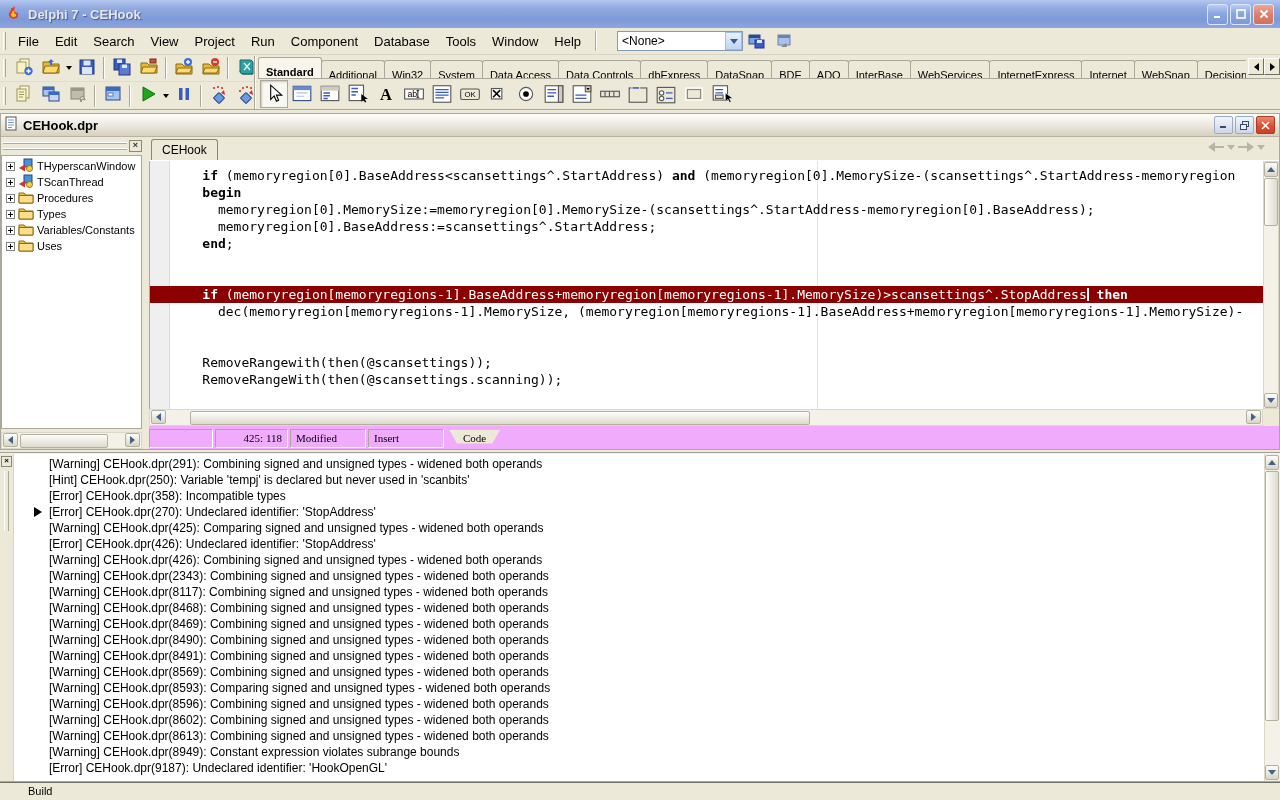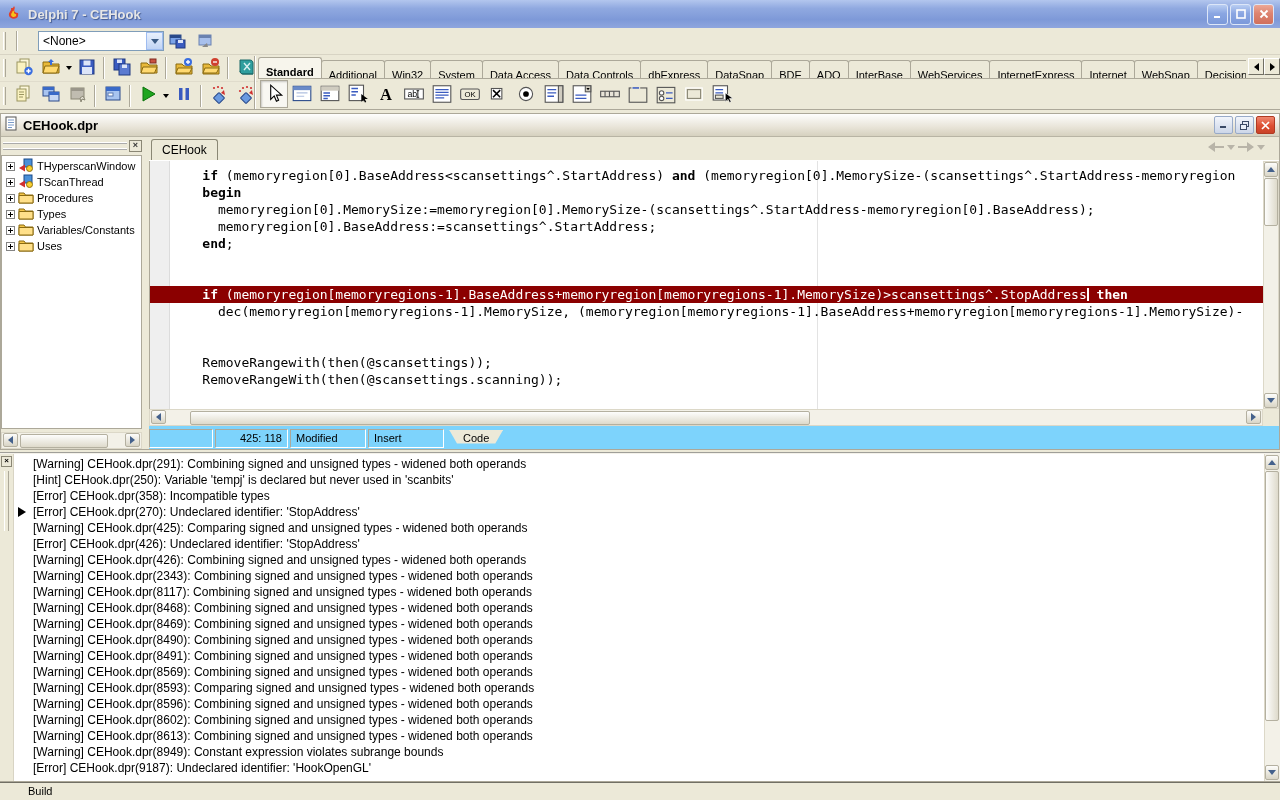--- a/index.html
+++ b/index.html
@@ -113,42 +113,42 @@
     border:1px solid #b4b0a0; border-radius:2px; display:flex; align-items:center; justify-content:center; }
   .hs-thumb { position:absolute; top:0; height:14px; background:linear-gradient(180deg,#fdfdfc,#dedacb);
     border:1px solid #b4b0a0; border-radius:2px; }
   .arr { width:0; height:0; }
   .arr.up { border-left:4px solid transparent; border-right:4px solid transparent; border-bottom:5px solid #44618c; }
   .arr.down { border-left:4px solid transparent; border-right:4px solid transparent; border-top:5px solid #44618c; }
   .arr.left { border-top:4px solid transparent; border-bottom:4px solid transparent; border-right:5px solid #44618c; }
   .arr.right { border-top:4px solid transparent; border-bottom:4px solid transparent; border-left:5px solid #44618c; }
 
   
-  .statusbar { position:absolute; left:0; right:0; bottom:0; height:23px; background:#7dd3fc;
-    display:flex; align-items:center; padding-top:1px; }
+  .statusbar { position:absolute; left:0; right:0; bottom:0; height:23px; background:#f0abfc;
+    display:flex; align-items:center; padding-top:1px;font-family:Liberation Serif, serif; }
   .st-cell { height:19px; border:1px solid #fff; border-top-color:#aca899; border-left-color:#aca899;
     margin-right:2px; font-size:11px; display:flex; align-items:center; padding:0 5px; }
   .st-cell.c0 { width:64px; }
   .st-cell.c1 { width:73px; justify-content:flex-end; }
   .st-cell.c2 { width:76px; }
   .st-cell.c3 { width:76px; }
   .bottom-tab { position:relative; margin-left:3px; height:17px; }
   .bottom-tab .bt-shape { display:block; padding:1px 14px 0; font-size:11px; background:#ece9d8;
     clip-path:polygon(0 0,100% 0,calc(100% - 8px) 100%,8px 100%); border-top:1px solid #ece9d8; }
   .bottom-tab .bt-border { position:absolute; inset:-1px; background:#716f64;
     clip-path:polygon(0 0,100% 0,calc(100% - 8px) 100%,8px 100%); z-index:-1; }
 
   
   .messages { position:absolute; left:0; top:452px; width:1280px; height:330px; background:#fff;
     border-top:2px groove #f4f2ea; border-bottom:1px solid #aca899; }
   .msg-gutter { position:absolute; left:0; top:0; width:14px; bottom:0; background:#ece9d8; border-right:1px solid #d8d4c4; }
   .msg-close { width:11px; height:11px; margin:2px 1px; border:1px solid #8a8775; background:#ece9d8;
     font-size:8px; line-height:8px; text-align:center; font-weight:bold; }
   .msg-grip { width:5px; height:60px; margin:4px auto; border-left:1px solid #fff; border-right:1px solid #aca899; }
-  .msg-list { position:absolute; left:15px; top:2px; right:17px; bottom:0; overflow:hidden; }
+  .msg-list { position:absolute; left:15px; top:2px; right:17px; bottom:0; overflow:hidden;padding-left:16px; }
   .msg-row { position:relative; height:16px; line-height:16px; padding-left:18px; font-size:12px; white-space:nowrap; }
   .msg-marker { position:absolute; left:3px; top:3px; width:0; height:0;
     border-top:5px solid transparent; border-bottom:5px solid transparent; border-left:8px solid #000; }
   .msg-vscroll { position:absolute; top:0; right:0; bottom:0; width:16px; background:#f3f1e8; border-left:1px solid #dcd8c8; }
 
   
   .buildbar { position:absolute; left:0; top:782px; width:1280px; height:18px; background:#ece9d8;
     border-top:1px solid #716f64; display:flex; }
   .buildbar .bottom-tab { margin-left:14px; margin-top:0; height:15px; }
 </style>
@@ -179,20 +179,33 @@
       <div class="wbtn close">
           <svg width="10" height="10" viewBox="0 0 10 10">
             <path d="M1.5 1.5l7 7M8.5 1.5l-7 7" stroke="#fff" stroke-width="1.8"></path>
           </svg>
         </div>
     </div>
   </div>
 
   <div class="menubar">
     <div class="grip-v"></div>
+    <div id="menu-items" style="display:flex;">
+        <div class="menu-item">File</div>
+        <div class="menu-item">Edit</div>
+        <div class="menu-item">Search</div>
+        <div class="menu-item">View</div>
+        <div class="menu-item">Project</div>
+        <div class="menu-item">Run</div>
+        <div class="menu-item">Component</div>
+        <div class="menu-item">Database</div>
+        <div class="menu-item">Tools</div>
+        <div class="menu-item">Window</div>
+        <div class="menu-item">Help</div>
+      </div>
     <div class="mb-sep"></div>
     <div class="combo">
       <span class="cval">&lt;None&gt;</span>
       <span class="cbtn">
           <span class="tri-down"></span>
         </span>
     </div>
     <div class="tb-btn">
       <svg width="18" height="16" viewBox="0 0 18 16">
           <rect x="1" y="2" width="11" height="9" fill="#7aa2e8" stroke="#2a4a8a"></rect>

